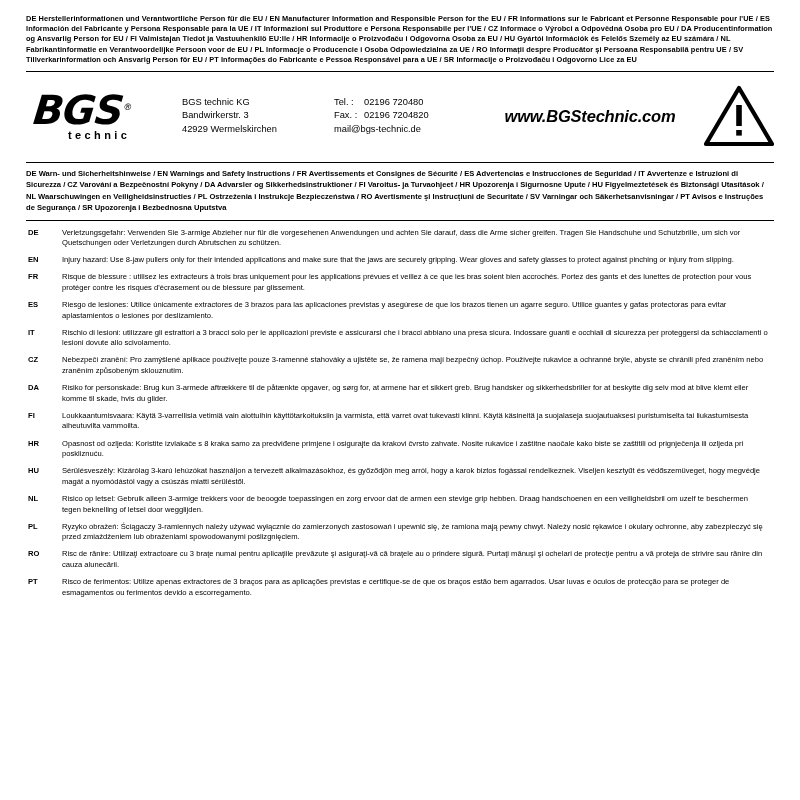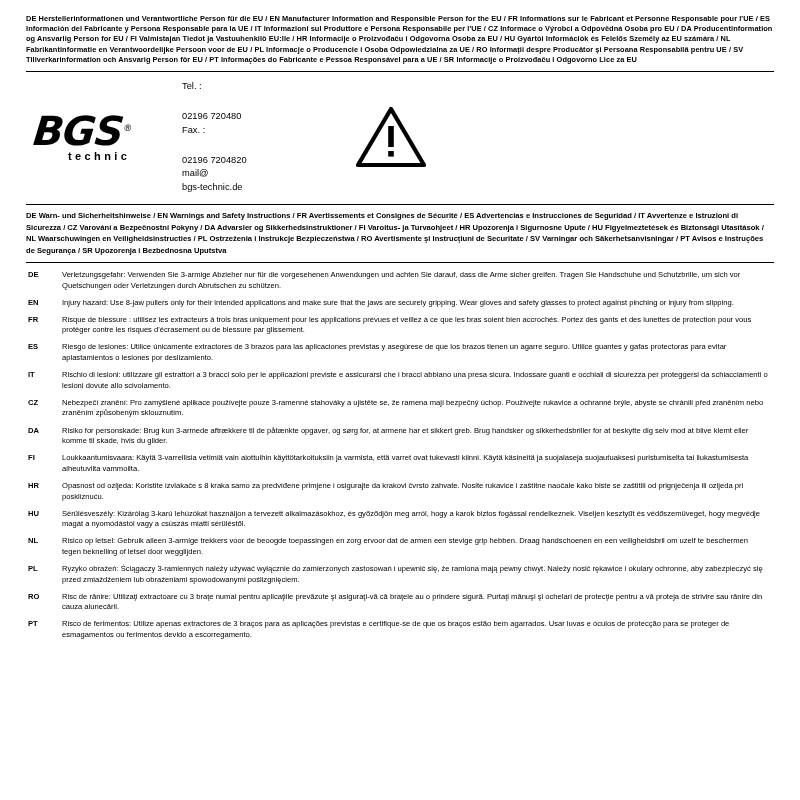--- a/index.html
+++ b/index.html
@@ -81,21 +81,20 @@
     font-size: 9.3px;
     line-height: 13.6px;
   }
   .contact-cell {
     flex: 0 0 158px;
     font-size: 9.3px;
     line-height: 13.6px;
   }
   .contact-row {
     display: flex;
-    flex-direction: column;
   }
   .contact-row .lbl {
     width: 30px;
     flex: 0 0 30px;
   }
   .web-cell {
     flex: 1 1 auto;
     text-align: center;
     font-size: 16.5px;
     font-weight: bold;
@@ -155,36 +154,42 @@
 
   <div class="brand-band">
 
     <div class="logo-cell">
       <div class="bgs-logo">
         <div class="bgs-word"><span>BGS</span><span class="bgs-reg">®</span></div>
         <div class="bgs-sub">technic</div>
       </div>
     </div>
 
+    <div class="addr-cell">
+      <div>BGS technic KG</div>
+      <div>Bandwirkerstr. 3</div>
+      <div>42929 Wermelskirchen</div>
+    </div>
 
     <div class="contact-cell">
       <div class="contact-row">
         <span class="lbl">Tel. :</span>
         <span>02196 720480</span>
       </div>
       <div class="contact-row">
         <span class="lbl">Fax. :</span>
         <span>02196 7204820</span>
       </div>
       <div class="contact-row">
         <span>mail@</span>
           <span>bgs-technic.de</span>
       </div>
     </div>
 
+    <div class="web-cell">www.BGStechnic.com</div>
 
     <div class="warn-cell">
       <svg class="warn-tri" viewBox="0 0 70 62">
         <polygon points="35,3 68,59 2,59" fill="#ffffff" stroke="#000000" stroke-width="4.2" stroke-linejoin="round"></polygon>
         <rect x="32.2" y="20" width="5.6" height="21" fill="#000000"></rect>
         <rect x="32.2" y="45" width="5.6" height="5.6" fill="#000000"></rect>
       </svg>
     </div>
   </div>
 

